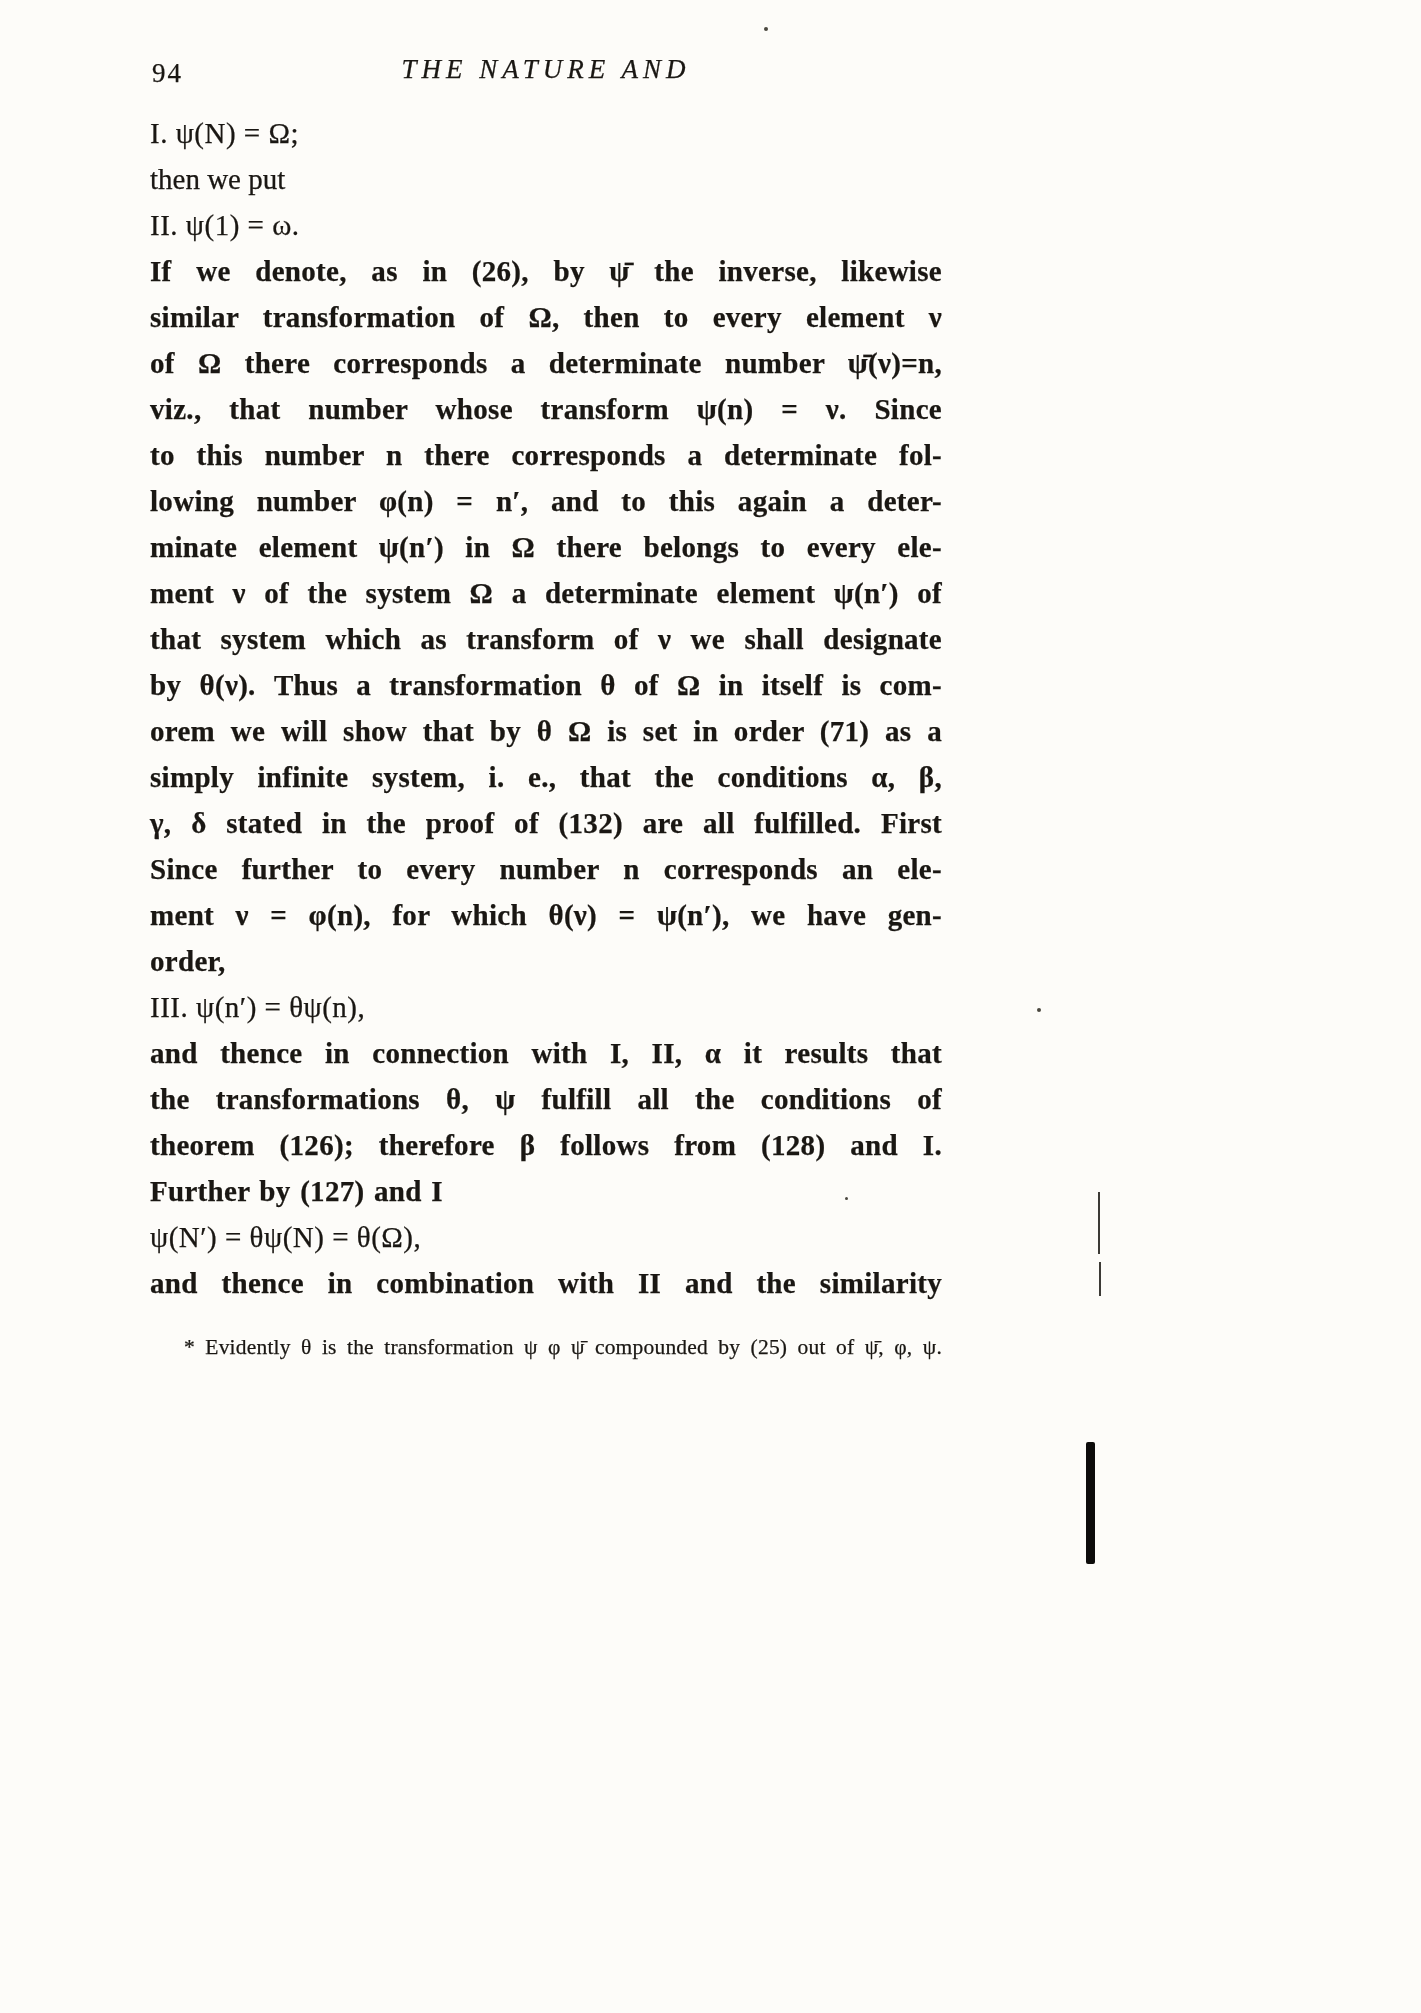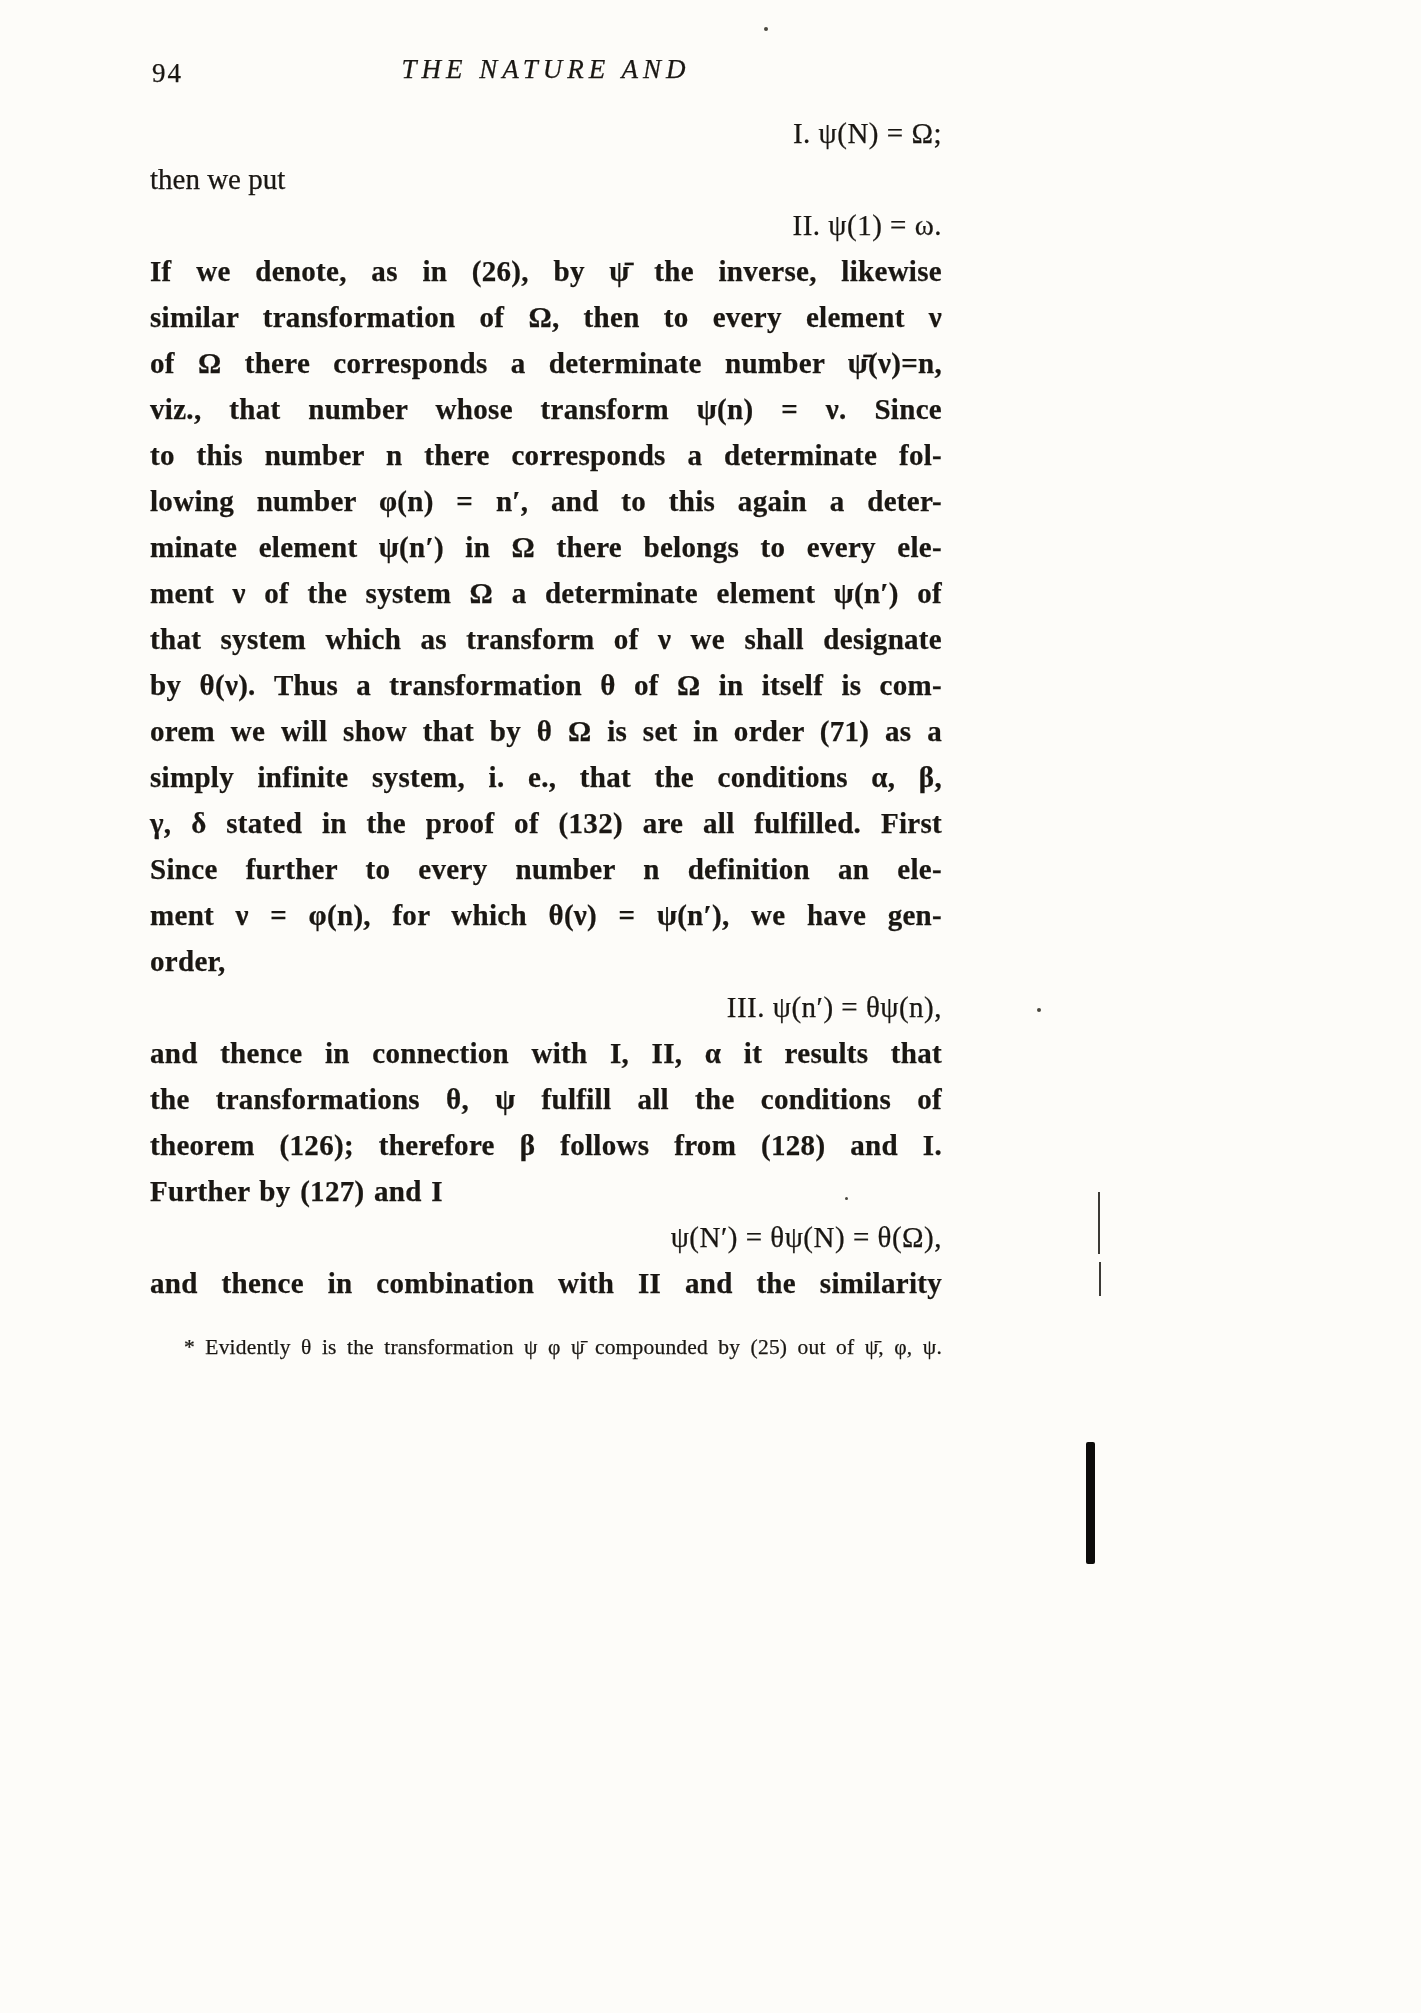--- a/index.html
+++ b/index.html
@@ -34,21 +34,21 @@
     letter-spacing: 2px;
   }
   .running-title {
     text-align: center;
     font-style: italic;
     font-size: 27px;
     letter-spacing: 5px;
     padding-top: 4px;
   }
   .eq {
-    text-align: right;
+    text-align: left;
     font-size: 29px;
     line-height: 46px;
     letter-spacing: 0.5px;
   }
   .eq1 { margin-top: 18px; }
   .intro {
     font-size: 29px;
     line-height: 46px;
   }
   .paragraph { margin: 0; }
@@ -110,21 +110,21 @@
         <div class="line">viz., that number whose transform ψ(n) = ν.  Since</div>
         <div class="line">to this number n there corresponds a determinate fol-</div>
         <div class="line">lowing number φ(n) = n′, and to this again a deter-</div>
         <div class="line">minate element ψ(n′) in Ω there belongs to every ele-</div>
         <div class="line">ment ν of the system Ω a determinate element ψ(n′) of</div>
         <div class="line">that system which as transform of ν we shall designate</div>
         <div class="line">by θ(ν).  Thus a transformation θ of Ω in itself is com-</div>
         <div class="line">orem we will show that by θ Ω is set in order (71) as a</div>
         <div class="line">simply infinite system, i. e., that the conditions α, β,</div>
         <div class="line">γ, δ stated in the proof of (132) are all fulfilled.  First</div>
-        <div class="line">Since further to every number n definition an ele-</div>
+        <div class="line">Since further to every number n corresponds an ele-</div>
         <div class="line">ment ν = φ(n), for which θ(ν) = ψ(n′), we have gen-</div>
         <div class="line">order,</div>
       </div>
 
     <div class="eq">III.  ψ(n′) = θψ(n),</div>
 
     <div class="paragraph">
         <div class="line">and thence in connection with I, II, α it results that</div>
         <div class="line">the transformations θ, ψ fulfill all the conditions of</div>
         <div class="line">theorem (126); therefore β follows from (128) and I.</div>

